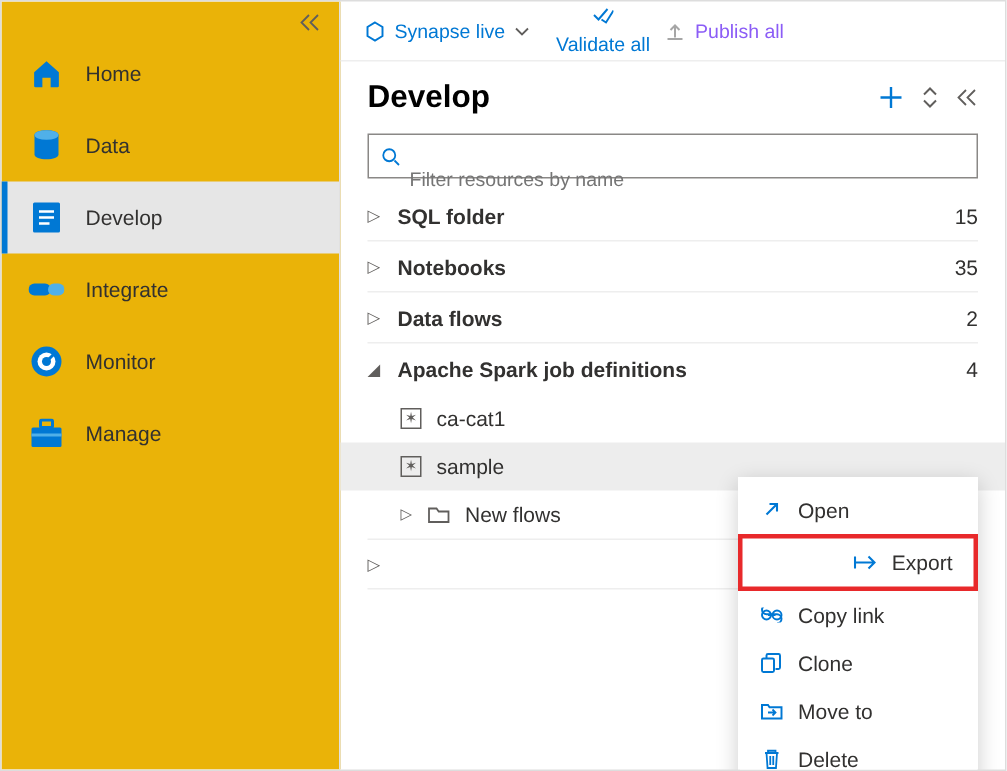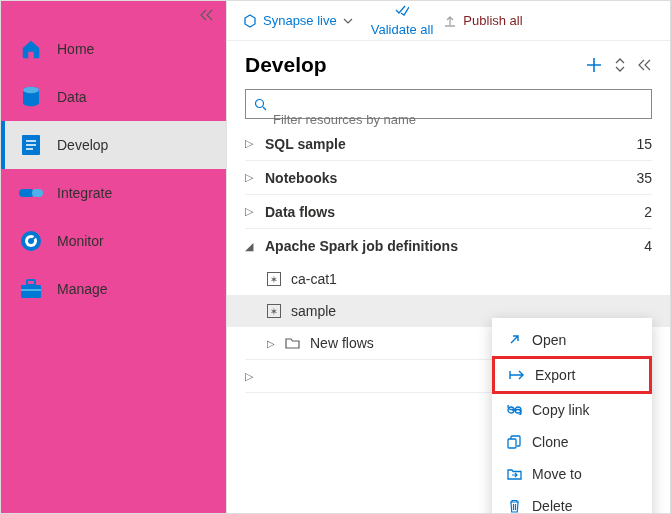--- a/index.html
+++ b/index.html
@@ -1,28 +1,28 @@
 <!DOCTYPE html>
 <html><head>
   <meta charset="utf-8">
   <style>
     * { box-sizing: border-box; margin: 0; padding: 0; font-family: "Segoe UI", Arial, sans-serif; }
     body { width: 671px; height: 514px; display: flex; background: #fff; font-size: 14px; color: #323130; border: 1px solid #ddd; overflow: hidden; position: relative; }
     
-    .left-nav { width: 226px; background: #ec4899; border-right: 1px solid #e1e1e1; display: flex; flex-direction: column; }
+    .left-nav { width: 226px; background: #eab308; border-right: 1px solid #e1e1e1; display: flex; flex-direction: column; }
     .collapse-btn { align-self: flex-end; padding: 8px 12px 4px 0; }
     .nav-item { display: flex; align-items: center; padding: 12px 0 12px 18px; gap: 14px; cursor: pointer; }
     .nav-item.selected { background: #e6e6e6; border-left: 4px solid #0078d4; padding-left: 14px; }
     .nav-item .icon-wrap { width: 24px; height: 24px; display: flex; align-items: center; justify-content: center; }
     .nav-label { font-size: 14px; color: #323130; }
     
     .right-pane { flex: 1; display: flex; flex-direction: column; }
     .toolbar { height: 40px; display: flex; align-items: center; padding: 0 16px; gap: 10px; border-bottom: 1px solid #eee; color: #0078d4; }
     .toolbar .tb-item { display: flex; align-items: center; gap: 6px; font-size: 13px; cursor: pointer; }
-    .toolbar .tb-disabled { color: #7f1d1d; align-items: flex-end; }
+    .toolbar .tb-disabled { color: #8b5cf6; align-items: flex-end; }
     
     .header-row { display: flex; align-items: center; padding: 12px 18px 8px 18px; justify-content: space-between; }
     .header-title { font-size: 21px; font-weight: 600; color: #000; }
     .header-actions { display: flex; align-items: center; gap: 12px; color: #0078d4; }
     
     .search-box { margin: 4px 18px 8px 18px; border: 1px solid #8a8886; height: 30px; display: flex; align-items: center; padding: 0 8px; gap: 6px; }
     .search-box input { border: none; outline: none; flex: 1; font-size: 13px; color: #605e5c; background: transparent; margin-top: 30px; }
     
     .tree { padding: 0 18px; }
     .tree-row { display: flex; align-items: center; height: 34px; border-bottom: 1px solid #eee; gap: 10px; cursor: pointer; }
@@ -31,21 +31,21 @@
     .tree-row .tlabel { flex: 1; font-size: 14px; }
     .tree-row .bold { font-weight: 600; }
     .tree-row .count { color: #323130; font-size: 14px; }
     .tree-child { padding-left: 22px; height: 32px; display: flex; align-items: center; gap: 10px; }
     .tree-child.selected { background: #ededed; margin: 0 -18px; padding-left: 40px; padding-right: 18px; }
     .tree-child .spark-ico { width: 14px; height: 14px; border: 1px solid #605e5c; font-size: 10px; display: flex; align-items: center; justify-content: center; color: #605e5c; }
     
     .context-menu { position: absolute; right: 18px; top: 317px; width: 160px; background: #fff; box-shadow: 0 4px 14px rgba(0,0,0,0.2); padding: 6px 0; }
     .ctx-item { display: flex; align-items: center; gap: 10px; padding: 8px 14px; font-size: 14px; cursor: pointer; }
     .ctx-item .ctx-ico { width: 16px; display: flex; align-items: center; justify-content: center; color: #0078d4; }
-    .ctx-highlight { border: 3px solid #e8292b; }
+    .ctx-highlight { border: 3px solid #e8292b; justify-content: flex-end; }
     
     svg { display: block; }
   </style>
 </head>
 <body>
 
 <div class="left-nav">
   <div class="collapse-btn">
     <svg width="14" height="12" viewBox="0 0 14 12">
         <path d="M6 1L1 6l5 5M12 1L7 6l5 5" stroke="#605e5c" stroke-width="1.2" fill="none"></path>
@@ -160,21 +160,21 @@
     <svg width="13" height="13" viewBox="0 0 13 13">
         <circle cx="5.5" cy="5.5" r="4" stroke="#0078d4" fill="none" stroke-width="1.2"></circle>
         <path d="M9 9l3 3" stroke="#0078d4" stroke-width="1.2"></path>
       </svg>
     <input type="text" placeholder="Filter resources by name" style="">
   </div>
 
   <div class="tree">
     <div class="tree-row">
       <span class="caret">▷</span>
-      <span class="tlabel bold">SQL sample</span>
+      <span class="tlabel bold">SQL folder</span>
       <span class="count">15</span>
     </div>
     <div class="tree-row">
       <span class="caret">▷</span>
       <span class="tlabel bold">Notebooks</span>
       <span class="count">35</span>
     </div>
     <div class="tree-row">
       <span class="caret">▷</span>
       <span class="tlabel bold">Data flows</span>

